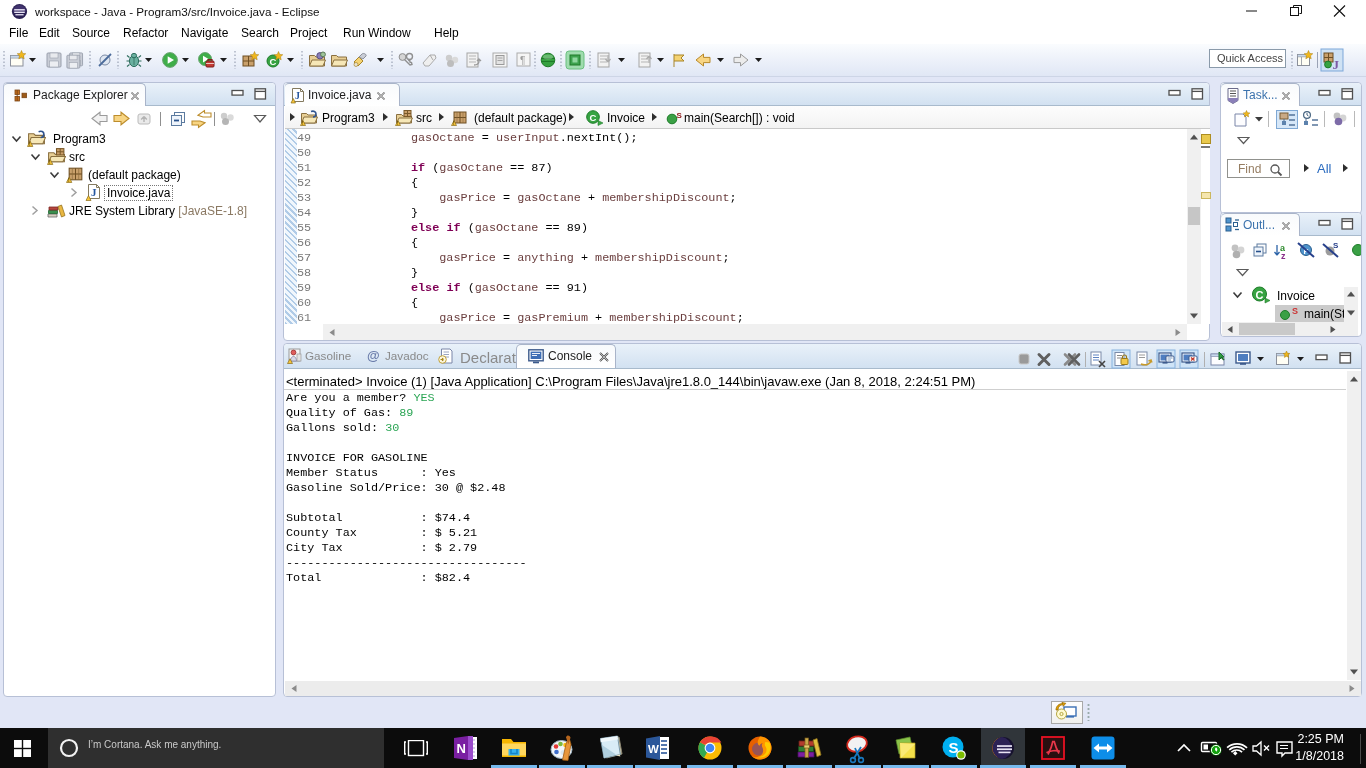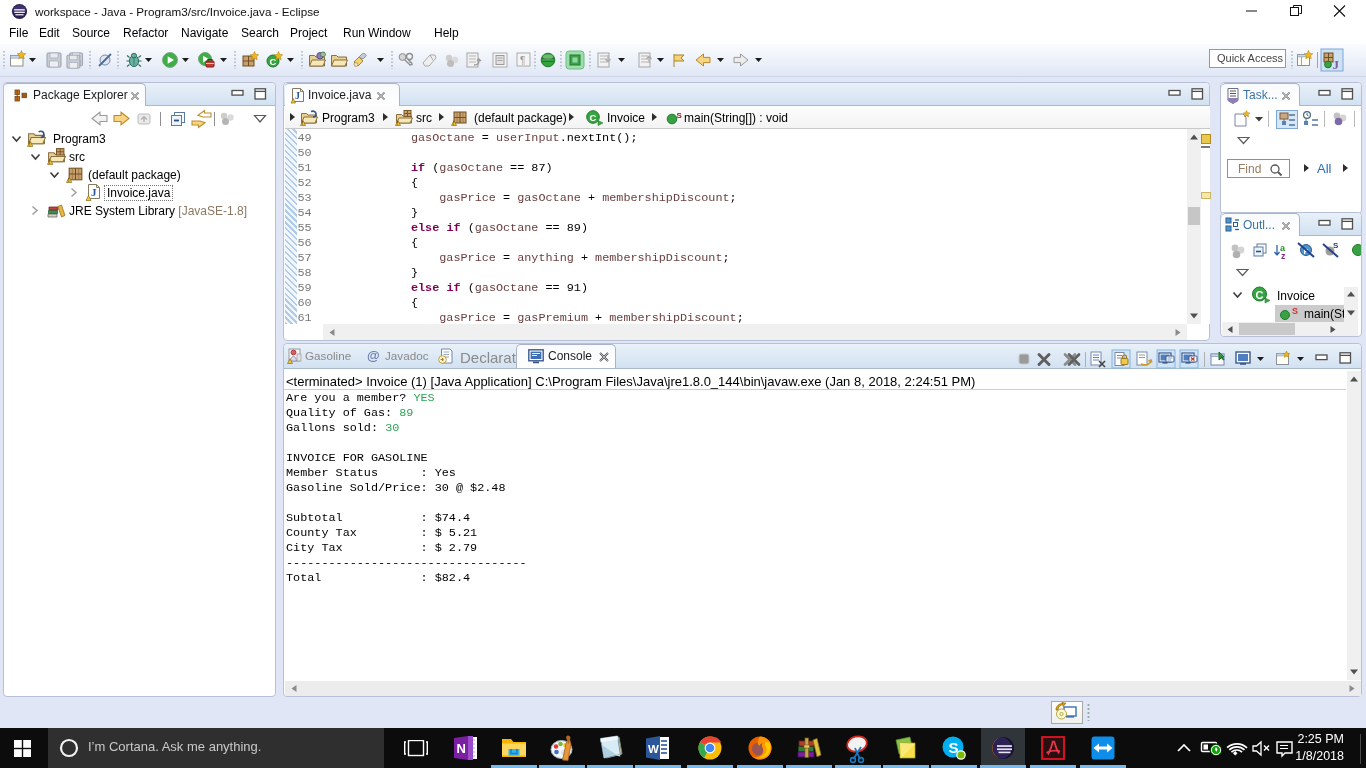--- a/index.html
+++ b/index.html
@@ -413,27 +413,27 @@
       <path d="M13 10.5 18 13 13 15.5z" fill="#3fa847" stroke="#1c7c28" stroke-width="0.6"></path>
     </svg>
     <div class="abs" style="left:322px;top:5px;font-size:12px">Invoice</div>
     <svg class="abs" style="left:366px;top:6px" width="7" height="10" viewBox="0 0 7 10">
         <path d="M1 1 6 5 1 9z" fill="#2d2d2d"></path>
       </svg>
     <svg class="abs" style="left:381px;top:5px" width="16" height="14" viewBox="0 0 16 14">
       <circle cx="6" cy="8" r="4.8" fill="#3aa045" stroke="#1c7c28"></circle>
       <text x="10.5" y="7" font-size="8" font-weight="bold" fill="#8f1919" font-family="Liberation Sans">S</text>
     </svg>
-    <div class="abs" style="left:399px;top:5px;font-size:12px">main(String[]) : void</div>
+    <div class="abs" style="left:399px;top:5px;font-size:12px">main(Search[]) : void</div>
   </div>
 
   <div class="abs" style="left:1px;top:46px;width:902px;height:195px;background:#fff;overflow:hidden">
     <div class="abs" style="left:0;top:0;width:12px;height:195px;background:repeating-linear-gradient(45deg,#b0cbe7 0,#b0cbe7 1.6px,#f0f6fc 1.6px,#f0f6fc 4.2px)"></div>
     <div class="abs" style="left:12px;top:1.5px;width:15px">
-        <pre style="text-align:center;color:#787878">49
+        <pre style="text-align:left;color:#787878">49
 50
 51
 52
 53
 54
 55
 56
 57
 58
 59
@@ -785,21 +785,21 @@
     <rect x="0" y="0" width="7.8" height="7.8" fill="#fff"></rect>
       <rect x="9.2" y="0" width="7.8" height="7.8" fill="#fff"></rect>
     <rect x="0" y="9.2" width="7.8" height="7.8" fill="#fff"></rect>
       <rect x="9.2" y="9.2" width="7.8" height="7.8" fill="#fff"></rect>
   </svg>
 
   <div class="abs" style="left:48px;top:0;width:336px;height:40px;background:#2f2f2f">
     <svg class="abs" style="left:11px;top:10px" width="20" height="20" viewBox="0 0 20 20">
         <circle cx="10" cy="10" r="8" fill="none" stroke="#f2f2f2" stroke-width="2.2"></circle>
       </svg>
-    <div class="abs" style="left:40px;top:11px;font-size:13px;color:#c9c9c9">I’m Cortana. Ask me anything.</div>
+    <div class="abs" style="left:40px;top:11px;font-size:10px;color:#c9c9c9">I’m Cortana. Ask me anything.</div>
   </div>
 
   <svg class="abs" style="left:404px;top:12px" width="24" height="17" viewBox="0 0 24 17">
     <rect x="4.5" y="0.5" width="15" height="15" fill="none" stroke="#fff" stroke-width="1.4"></rect>
     <path d="M2 2 H0.7 V14 H2 M22 2 H23.3 V14 H22" fill="none" stroke="#fff" stroke-width="1.4"></path>
   </svg>
   <div class="abs" style="left:981px;top:0;width:44px;height:40px;background:#30353a"></div>
   <svg id="apps" class="abs" style="left:442px;top:0" width="680" height="40" viewBox="0 0 680 40">
 
     <g transform="translate(12,8)">

